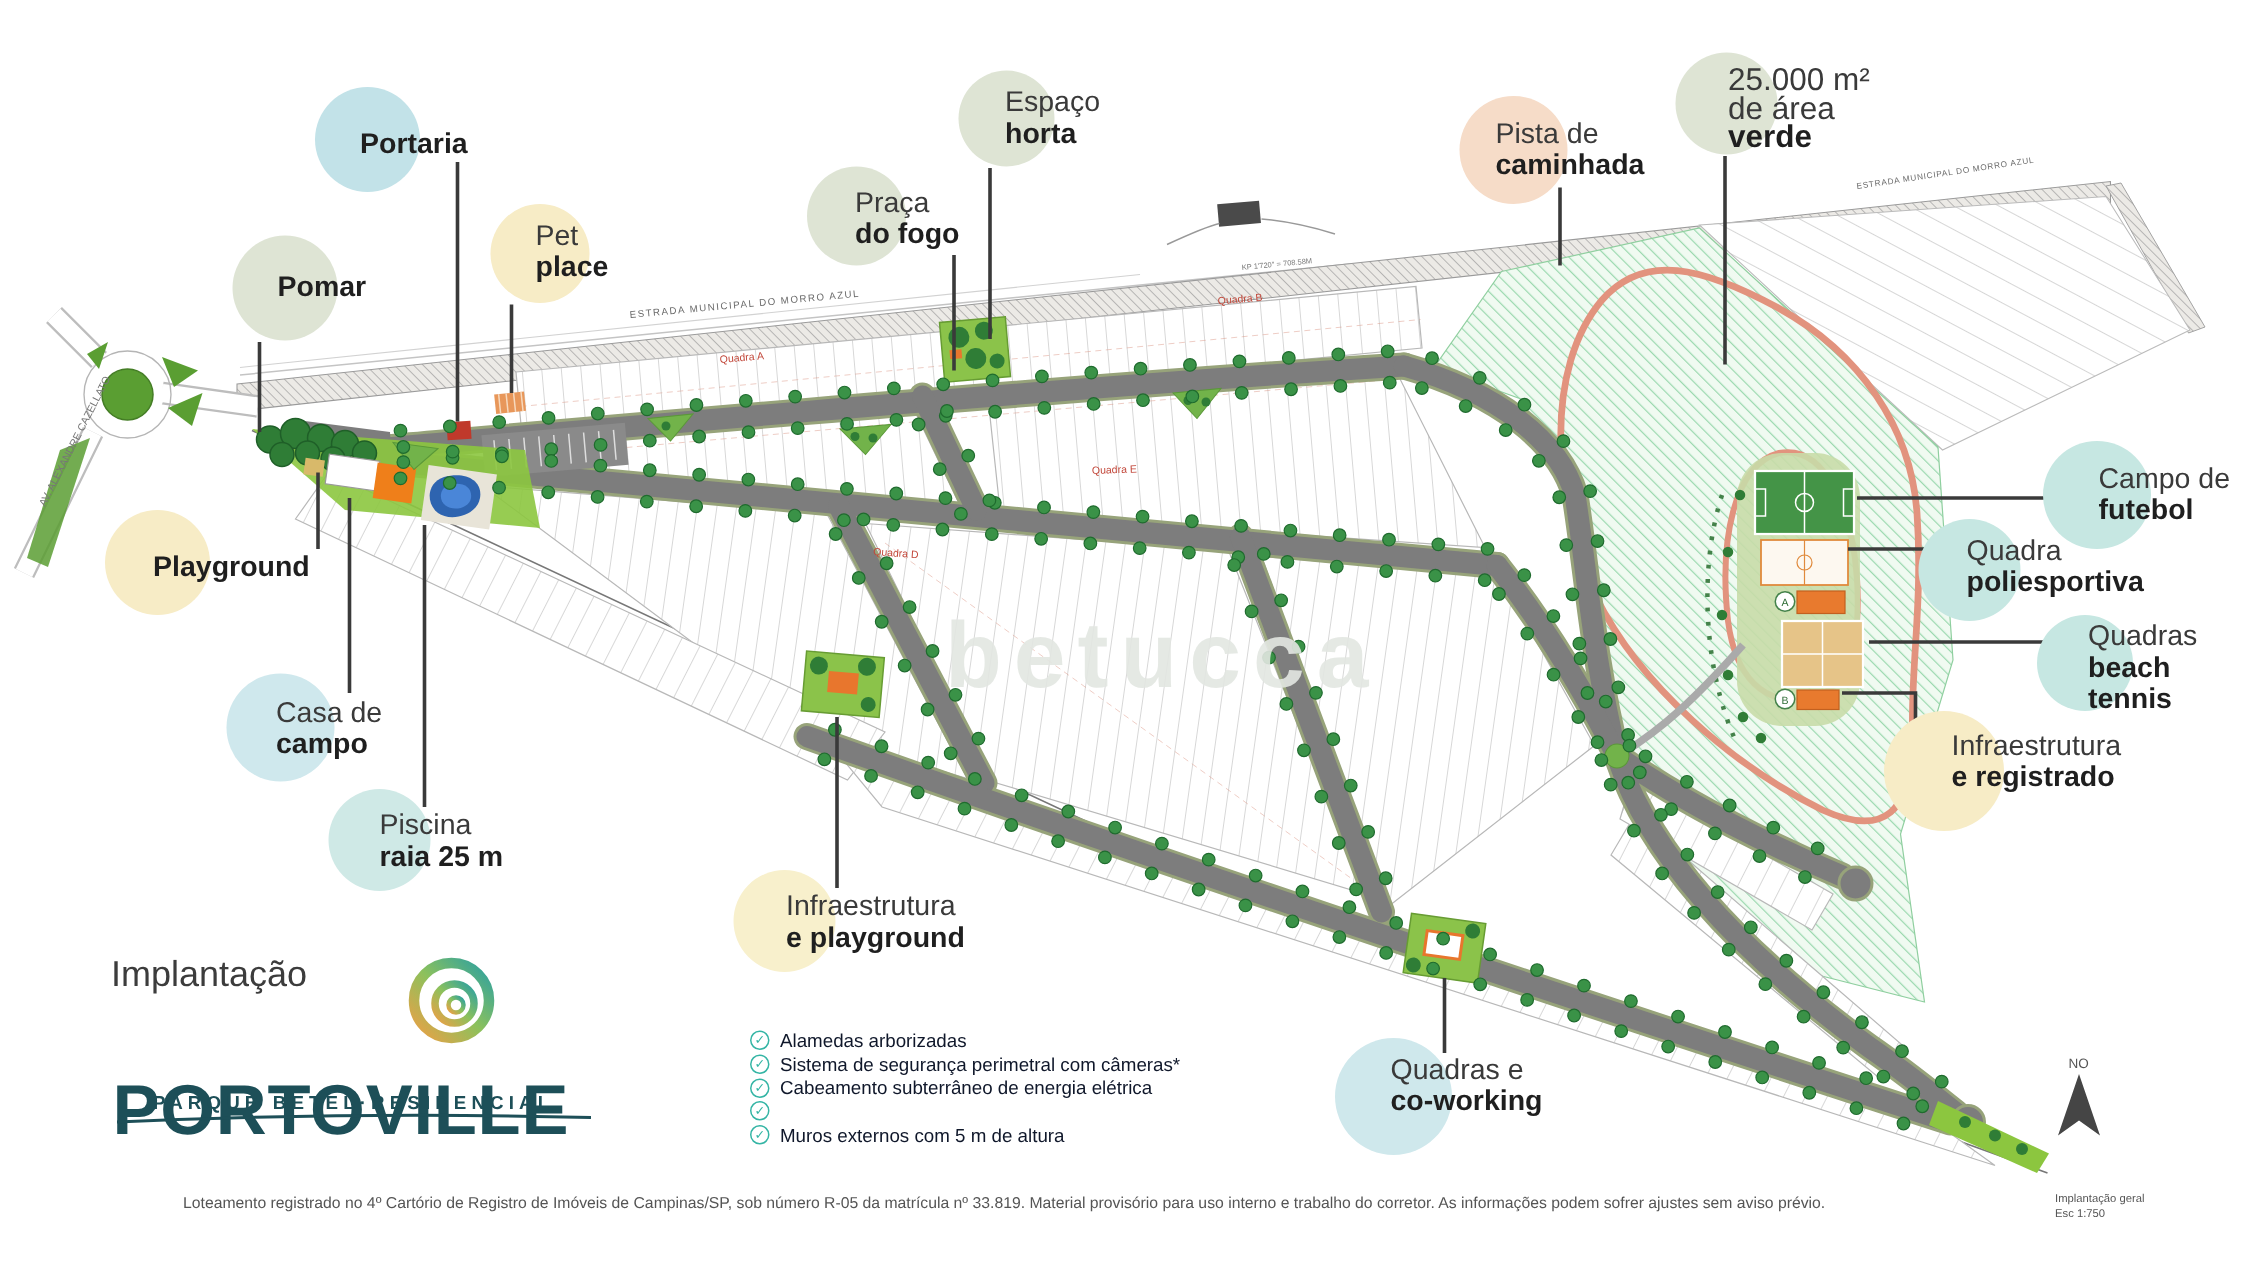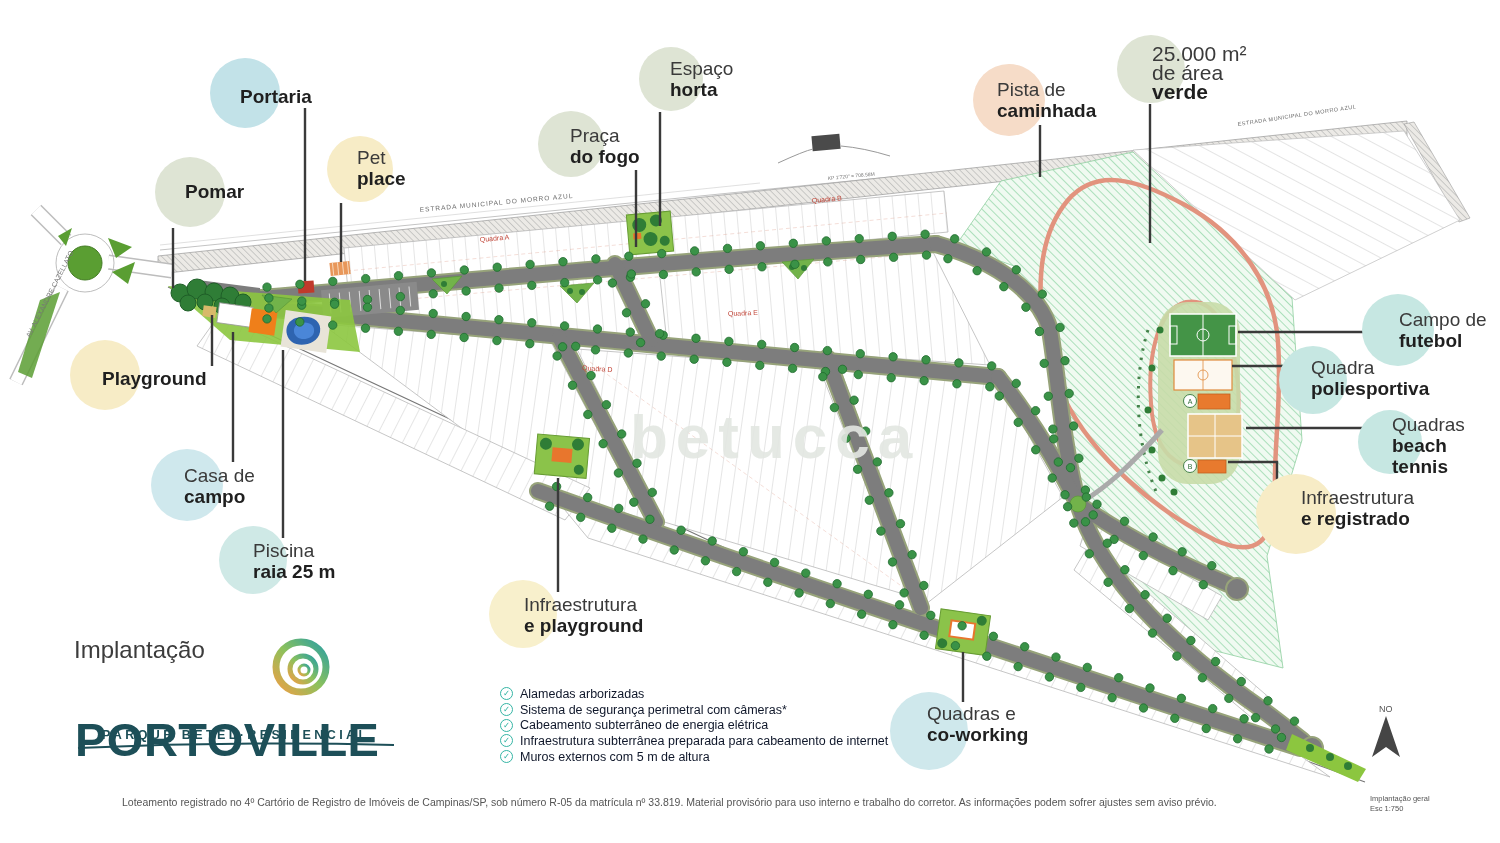--- a/index.html
+++ b/index.html
@@ -694,21 +694,20 @@
     <li>
         <span class="chk">✓</span>
         <span class="txt">Sistema de segurança perimetral com câmeras*</span>
       </li>
     <li>
         <span class="chk">✓</span>
         <span class="txt">Cabeamento subterrâneo de energia elétrica</span>
       </li>
     <li>
         <span class="chk">✓</span>
-        <span class="txt">Infraestrutura subterrânea preparada para cabeamento de internet</span>
       </li>
     <li>
         <span class="chk">✓</span>
         <span class="txt">Muros externos com 5 m de altura</span>
       </li>
   </ul>
 </div>
 
 <div id="footer">Loteamento registrado no 4º Cartório de Registro de Imóveis de Campinas/SP, sob número R-05 da matrícula nº 33.819. Material provisório para uso interno e trabalho do corretor. As informações podem sofrer ajustes sem aviso prévio.</div>
 

